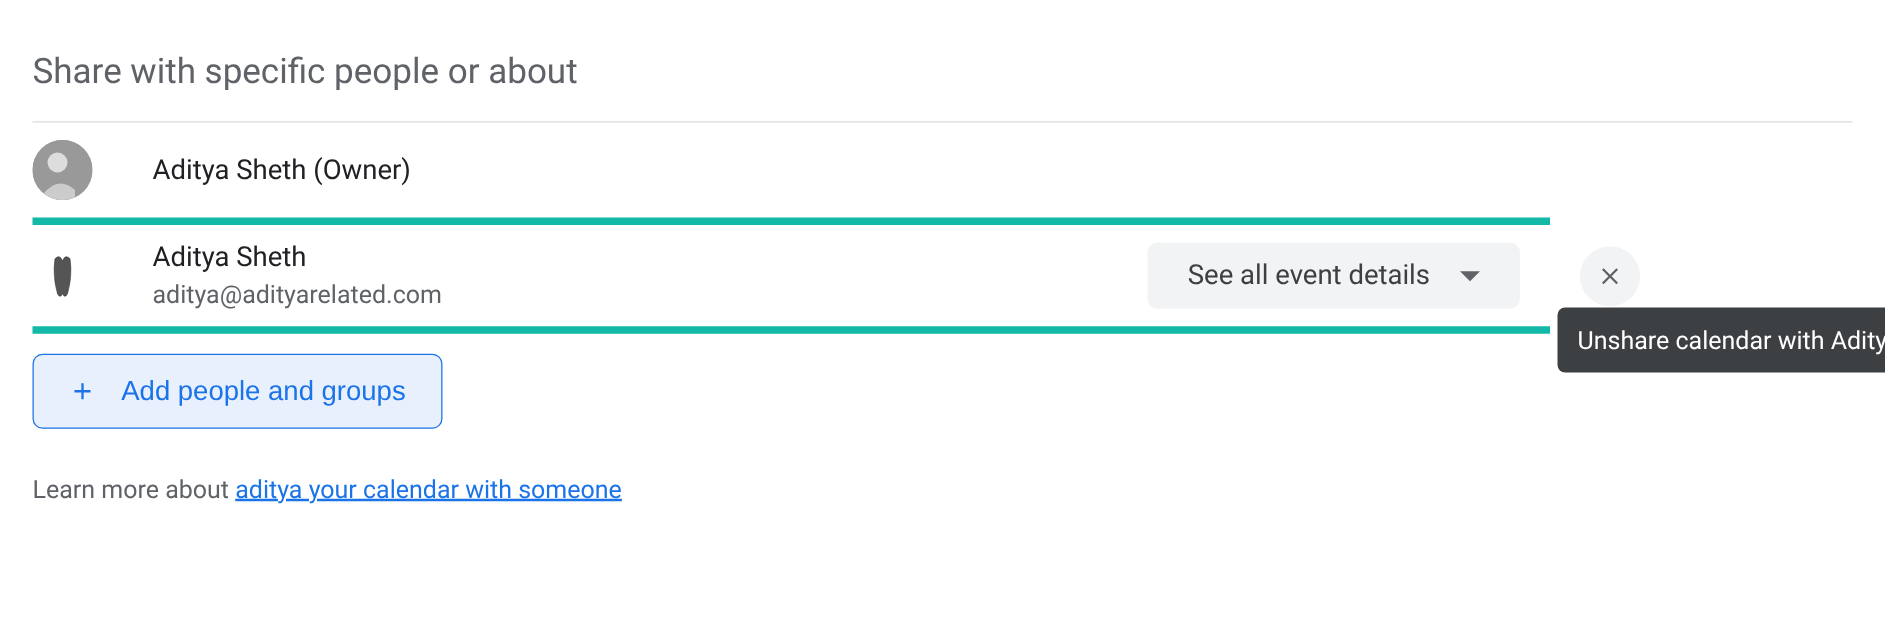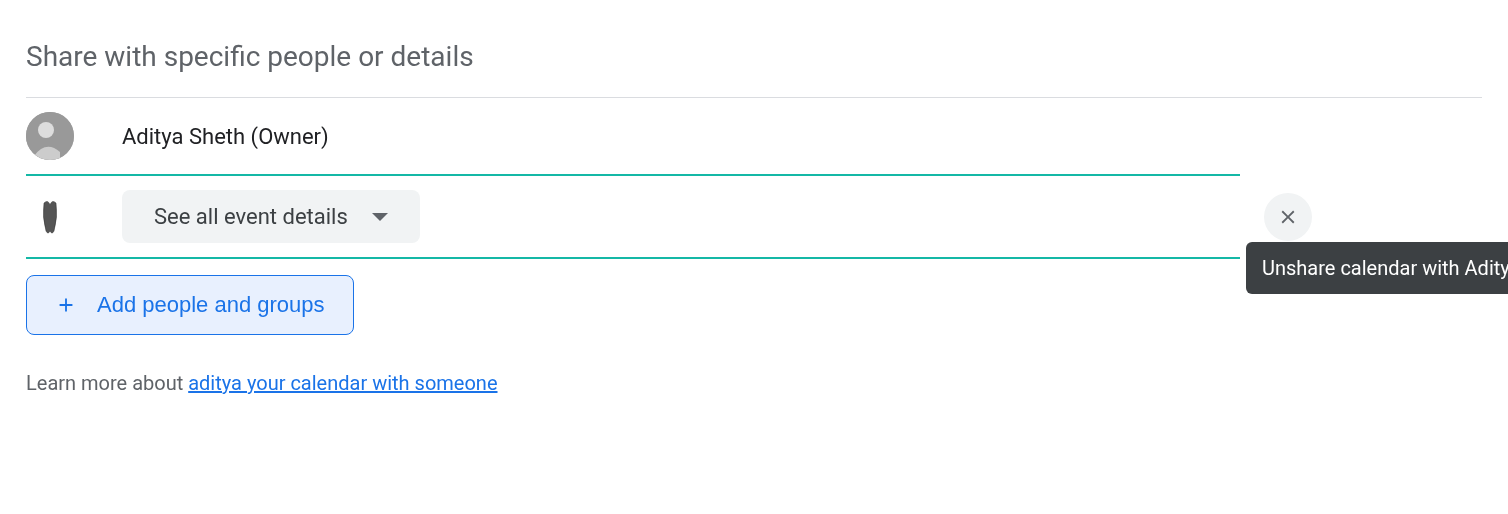--- a/index.html
+++ b/index.html
@@ -19,21 +19,21 @@
       font-weight: 400;
       color: #5f6368;
       margin-bottom: 24px;
     }
     .share-list {
       border-top: 1px solid #dadce0;
     }
     .share-row {
       display: flex;
       align-items: center;
-      border-bottom: 2px solid #14b8a6;
+      border-bottom: 6px solid #14b8a6;
       padding: 14px 0;
       width: 1214px;
       position: relative;
     }
     .avatar {
       width: 48px;
       height: 48px;
       border-radius: 50%;
       margin-right: 48px;
       flex-shrink: 0;
@@ -144,21 +144,21 @@
       top: 66px;
       width: 388px;
       line-height: 1.4;
     }
   </style>
 </head>
 <body>
 
 
 
-<h2 class="section-title">Share with specific people or details</h2>
+<h2 class="section-title">Share with specific people or about</h2>
 
 <div class="share-list">
 
   <div class="share-row">
     <div class="avatar avatar-1">
       <svg viewBox="0 0 48 48">
         <rect width="48" height="48" fill="#999"></rect>
         <circle cx="20" cy="18" r="8" fill="#ddd"></circle>
         <path d="M 8 44 Q 20 28 34 40 L 34 48 L 8 48 Z" fill="#ccc"></path>
       </svg>
@@ -167,20 +167,24 @@
       <div class="person-name">Aditya Sheth (Owner)</div>
     </div>
   </div>
 
   <div class="share-row">
     <div class="avatar avatar-2">
       <svg viewBox="0 0 48 48">
         <path d="M 18 10 Q 16 24 20 38 Q 22 42 24 38 Q 26 42 28 38 Q 32 24 30 10 Q 26 6 24 12 Q 22 6 18 10 Z" fill="#555" stroke="#333" stroke-width="0.5"></path>
       </svg>
     </div>
+    <div class="person-info">
+      <div class="person-name">Aditya Sheth</div>
+      <div class="person-email">aditya@adityarelated.com</div>
+    </div>
     <div class="permission-select">
       <span class="permission-label">See all event details</span>
       <span class="dropdown-arrow"></span>
     </div>
     <div class="remove-button">
       <svg viewBox="0 0 24 24">
         <path d="M19 6.41L17.59 5 12 10.59 6.41 5 5 6.41 10.59 12 5 17.59 6.41 19 12 13.41 17.59 19 19 17.59 13.41 12z" fill="#5f6368"></path>
       </svg>
     </div>
     <div class="tooltip">Unshare calendar with Aditya Sheth</div>

